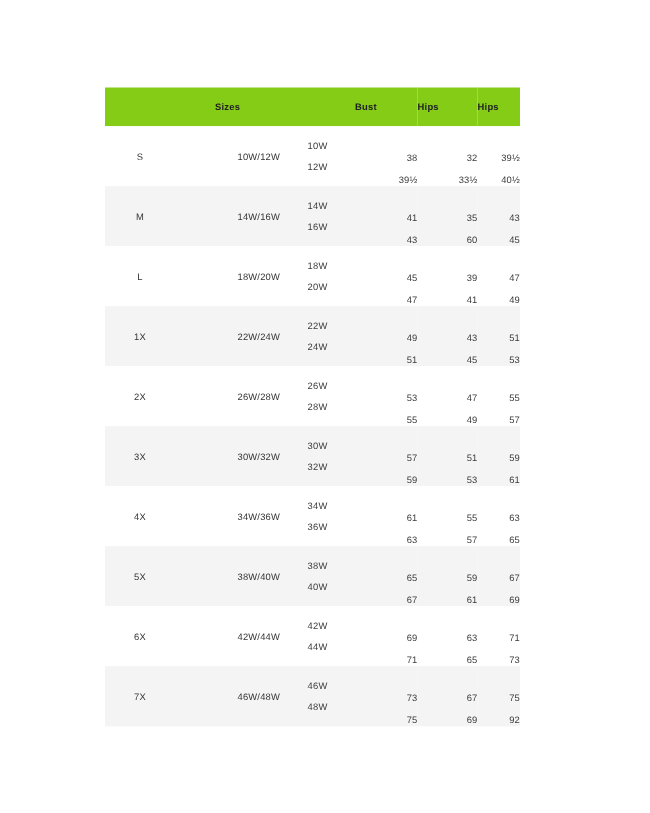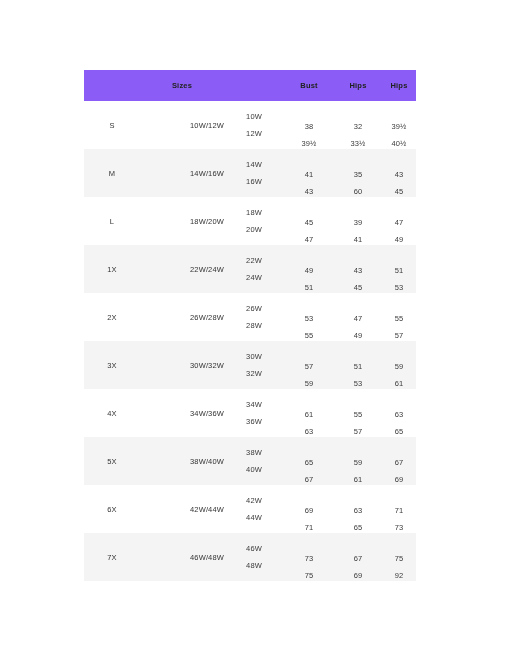--- a/index.html
+++ b/index.html
@@ -39,26 +39,26 @@
   thead th {
     font-size: 7.5px;
     font-weight: bold;
     color: #222222;
     letter-spacing: 0.2px;
     padding: 0;
     height: 31px;
     vertical-align: middle;
   }
 
-  thead tr { background: #8b5cf6; }
+  thead tr { background: #84cc16; }
 
   thead th.h-blank  { text-align: left; }
   thead th.h-sizes  { text-align: center; }
   thead th.h-num    { text-align: center; }
-  thead th.h-meas   { text-align: center; }
+  thead th.h-meas   { text-align: left; }
 
   tbody tr.grp { height: 48px; }
   tbody tr.shaded { background: #f4f4f4; }
   tbody tr.plain  { background: #ffffff; }
 
   tbody td {
     padding: 0;
     vertical-align: middle;
     font-size: 7.5px;
     color: #3a3a3a;
@@ -84,21 +84,21 @@
     align-items: center;
     line-height: 1.0;
     gap: 9px;
   }
 
   .stack span { display: block; }
 
   td.col-num  .stack { align-items: center; }
   td.col-bust .stack,
   td.col-waist .stack,
-  td.col-hips .stack { align-items: center; margin-top: 20px; }
+  td.col-hips .stack { align-items: flex-end; margin-top: 20px; }
 </style>
 </head>
 <body>
 
 <div class="chart-wrap">
   <table class="size-chart">
     <colgroup>
       <col class="c-size">
       <col class="c-sizes">
       <col class="c-num">

